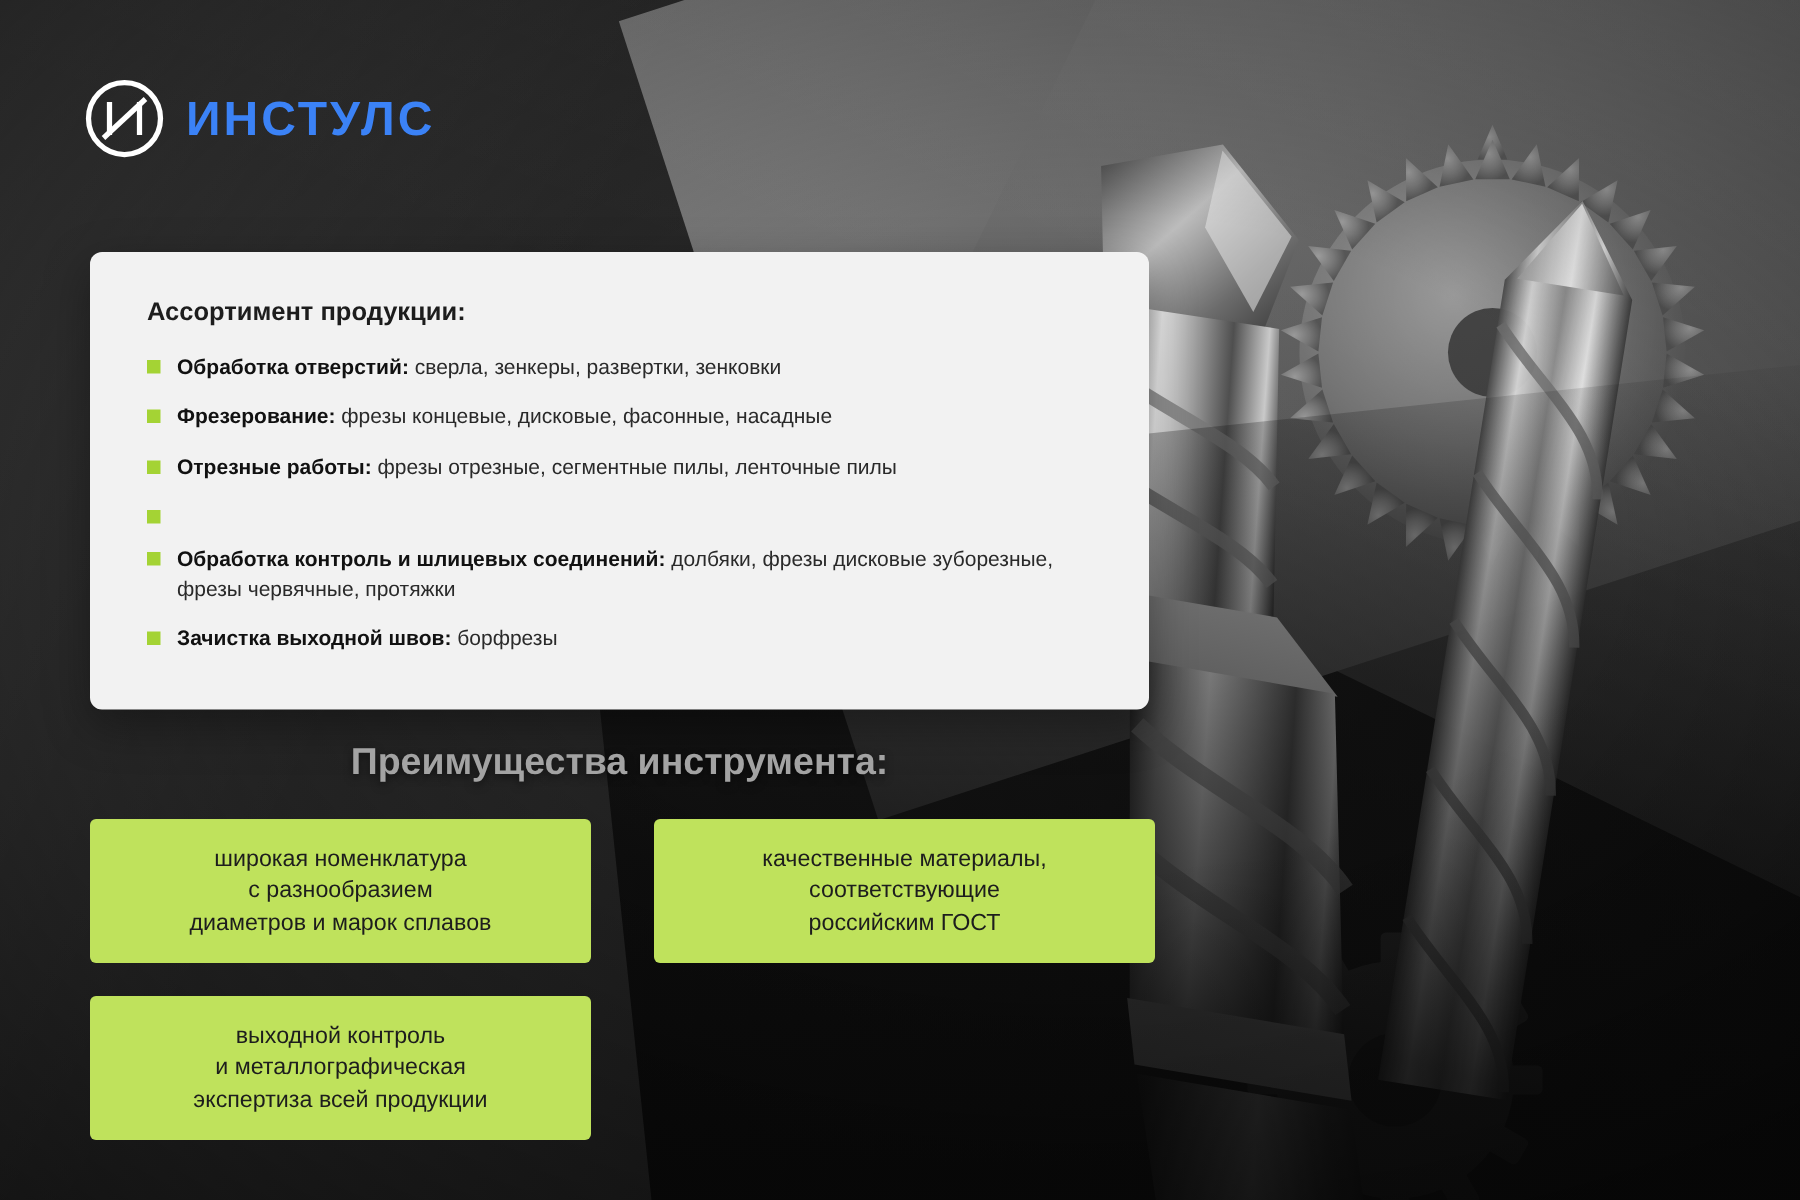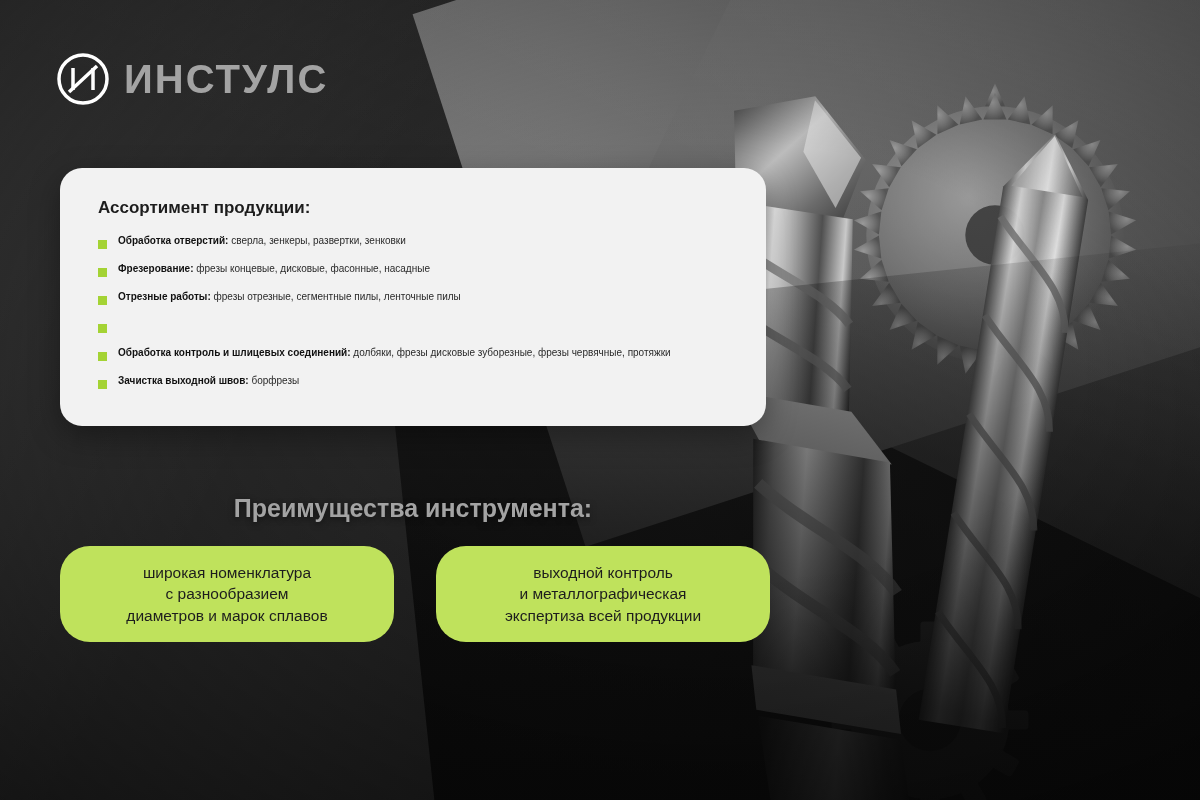--- a/index.html
+++ b/index.html
@@ -91,33 +91,33 @@
 
   
   .logo {
     position: absolute;
     top: 52px; left: 56px;
     display: flex; align-items: center; gap: 14px;
     z-index: 5;
   }
   .logo-mark { width: 54px; height: 54px; display: block; }
   .logo-text {
-    color: #a3a3a3;
-    font-size: 40px;
+    color: #3b82f6;
+    font-size: 32px;
     font-weight: bold;
     letter-spacing: 2px;
   }
 
   
   .card {
     position: absolute;
     top: 168px; left: 60px;
     width: 706px;
     background: #f2f2f2;
-    border-radius: 22px;
+    border-radius: 8px;
     padding: 26px 30px 24px 30px;
     z-index: 4;
     box-shadow: 0 10px 30px rgba(0,0,0,.35);
   }
   .card-title {
     font-size: 17px;
     font-weight: bold;
     color: #1d1d1d;
     margin: 4px 0 16px 8px;
   }
@@ -128,21 +128,21 @@
     margin: 0 0 13px 8px;
     line-height: 1.45;
   }
   .bullet {
     flex: 0 0 auto;
     width: 9px; height: 9px;
     background: #a4d334;
     margin-top: 6px;
   }
   .item-text {
-    font-size: 10px;
+    font-size: 14px;
     color: #2a2a2a;
   }
   .item-text b { font-weight: bold; color: #111; }
 
   
   .adv-title {
     position: absolute;
     top: 494px; left: 60px;
     width: 706px;
     text-align: center;
@@ -158,21 +158,21 @@
     position: absolute;
     top: 546px; left: 60px;
     width: 710px;
     display: grid;
     grid-template-columns: 334px 334px;
     grid-gap: 22px 42px;
     z-index: 4;
   }
   .adv-card {
     background: #bfe25c;
-    border-radius: 30px;
+    border-radius: 4px;
     height: 96px;
     display: flex;
     align-items: center;
     justify-content: center;
     text-align: center;
     padding: 8px 14px;
   }
   .adv-card span {
     font-size: 15.5px;
     color: #1d1d1d;
@@ -469,19 +469,24 @@
 
   <div class="adv-title">Преимущества инструмента:</div>
 
   <div class="adv-grid">
     <div class="adv-card">
       <span>широкая номенклатура
 с разнообразием
 диаметров и марок сплавов</span>
     </div>
     <div class="adv-card">
+      <span>качественные материалы,
+соответствующие
+российским ГОСТ</span>
+    </div>
+    <div class="adv-card">
       <span>выходной контроль
 и металлографическая
 экспертиза всей продукции</span>
     </div>
   </div>
 
 </div>
 
 </body></html>

